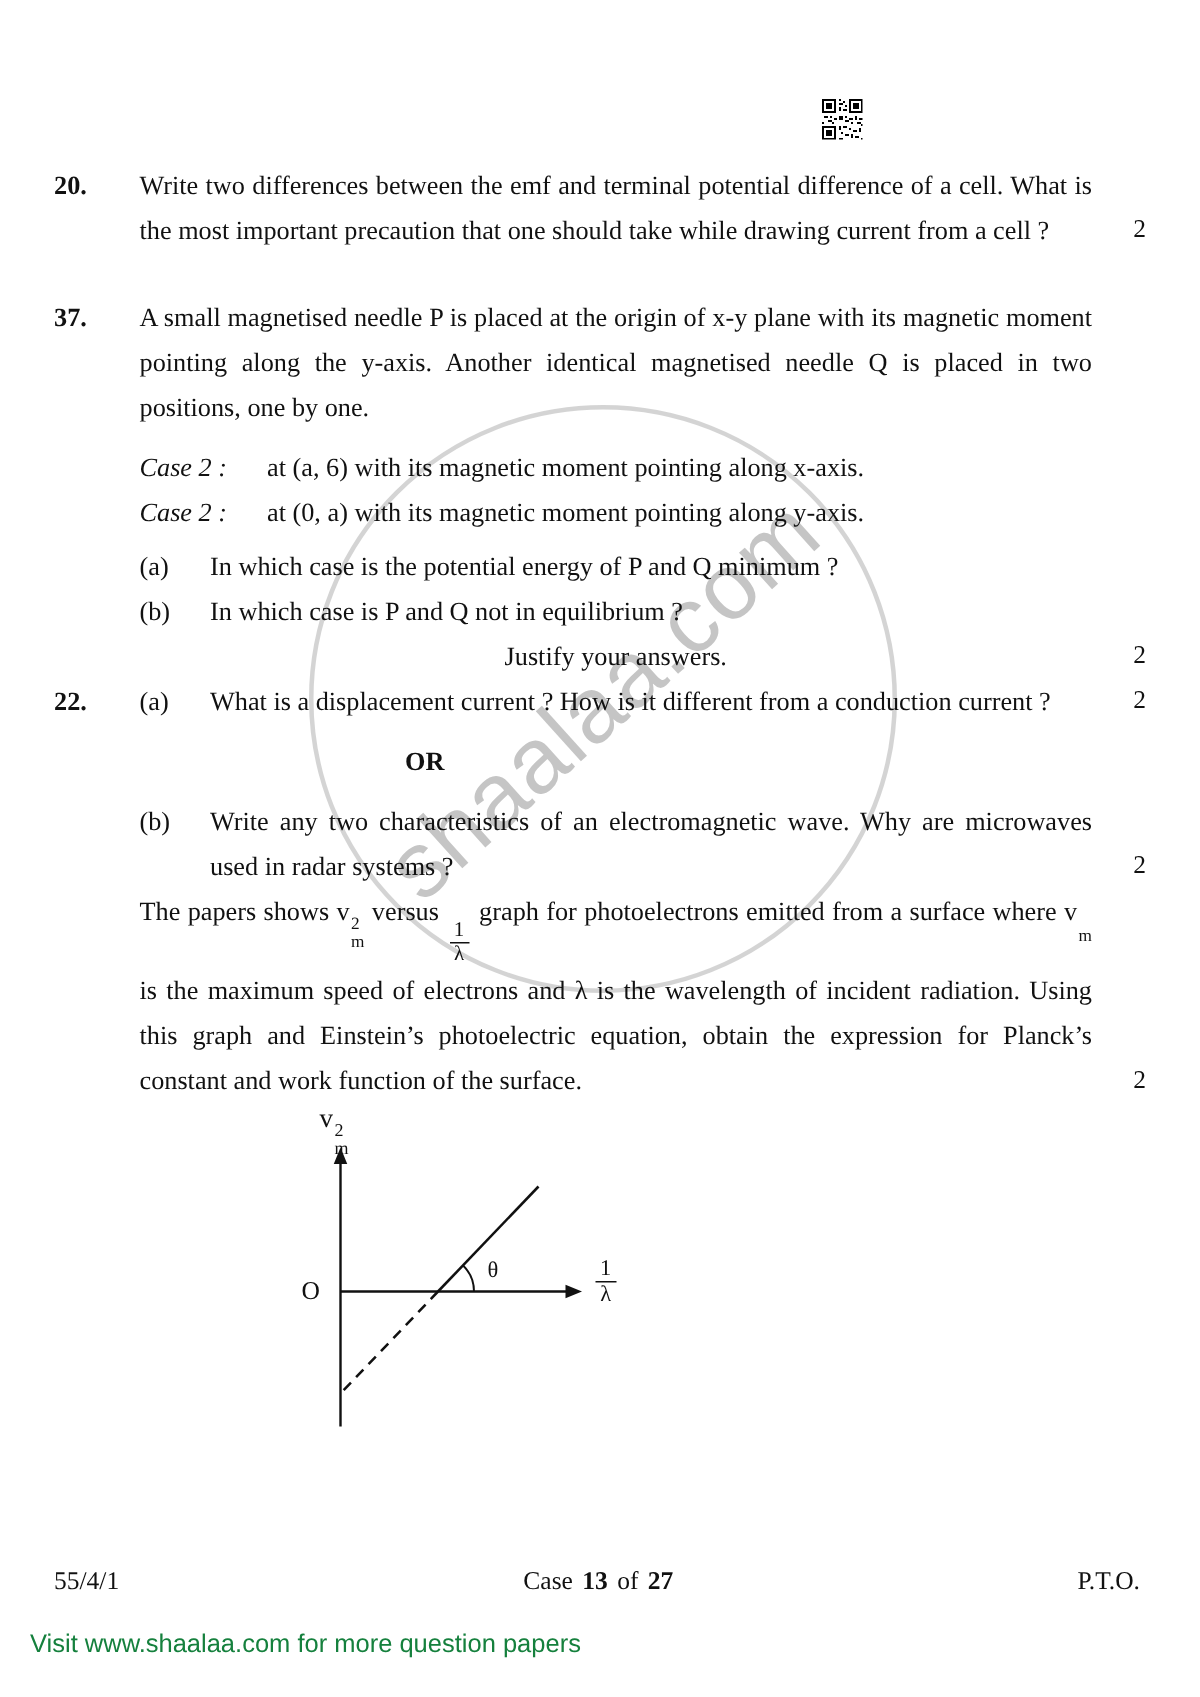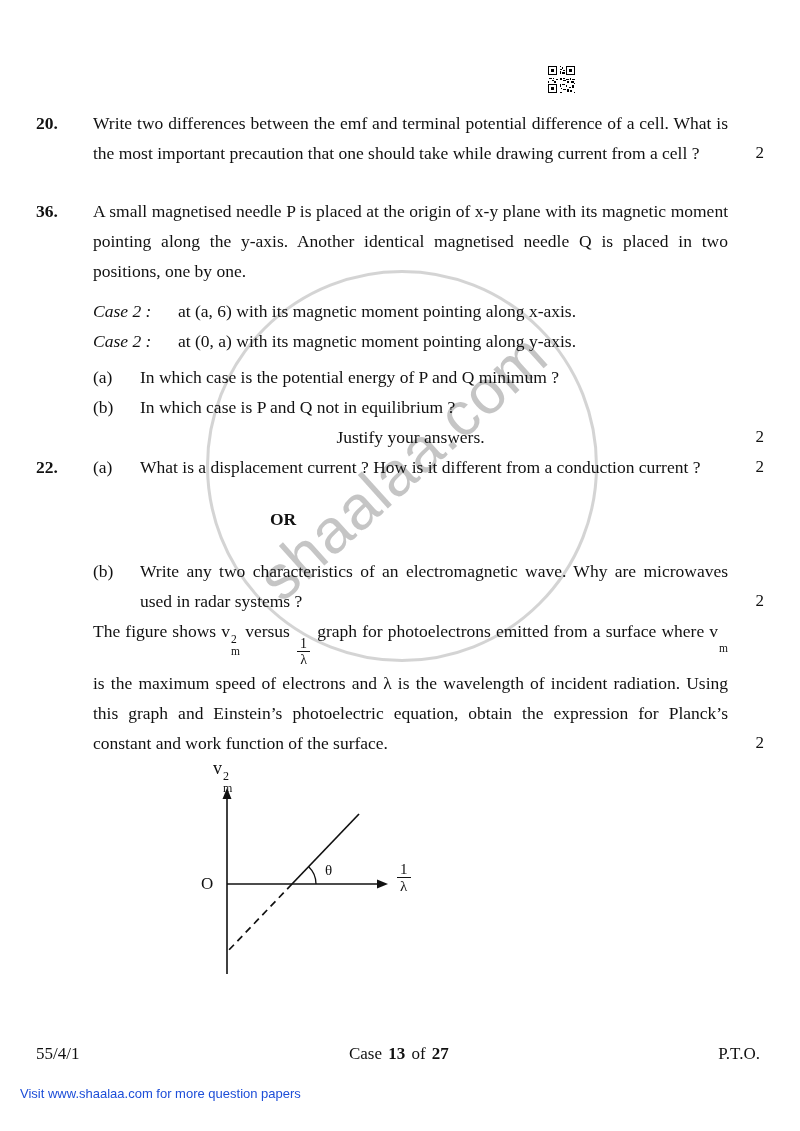--- a/index.html
+++ b/index.html
@@ -21,21 +21,21 @@
     font-family:"Liberation Sans", sans-serif;
     font-size:62px; color:rgba(150,150,150,.55); letter-spacing:1px; white-space:nowrap;
   }
 
   .content { position:relative; z-index:1; padding:108px 36px 0 36px; }
 
   .qr { position:absolute; left:548px; top:66px; z-index:1; }
 
   
   .q {
-    display:grid; grid-template-columns:57px 1fr 36px; row-gap:20px;
+    display:grid; grid-template-columns:57px 1fr 36px; row-gap:8px;
   }
   .q + .q, .gap-after { margin-bottom:0; }
   .qnum { font-weight:bold; font-size:17.5px; line-height:30px; grid-column:1; }
   .qbody { font-size:17.5px; line-height:30px; text-align:justify; grid-column:2; }
   .qmarks {
     grid-column:3; align-self:end; text-align:right;
     font-size:17px; line-height:30px;
   }
 
   .m-b-20 { margin-bottom:28px; }
@@ -78,21 +78,21 @@
   .footer {
     position:absolute; left:36px; right:40px; top:1044px; z-index:1;
     display:flex; justify-content:space-between; align-items:flex-end;
     font-size:17px;
   }
   .footer b { font-weight:bold; }
   .footer-center span, .footer-center b { padding:0 1px; }
 
   .bottom-note {
     position:absolute; left:20px; top:1086px; z-index:1;
-    font-family:"Liberation Sans", sans-serif; font-size:13px; color:#1d4ed8;
+    font-family:"Liberation Sans", sans-serif; font-size:17px; color:#15803d;
   }
 </style>
 </head>
 <body>
 
 <div class="page">
 
   <div class="watermark">
     <span class="wm-text">shaalaa.com</span>
   </div>
@@ -146,21 +146,21 @@
 
   <div class="content">
 
     <div class="q m-b-20">
       <div class="qnum">20.</div>
       <div class="qbody">Write two differences between the emf and terminal potential difference of a cell. What is the most important precaution that one should take while drawing current from a cell ?</div>
       <div class="qmarks">2</div>
     </div>
 
     <div class="q m-b-21">
-      <div class="qnum">36.</div>
+      <div class="qnum">37.</div>
       <div class="qbody">
         <div class="intro">A small magnetised needle P is placed at the origin of x-y plane with its magnetic moment pointing along the y-axis. Another identical magnetised needle Q is placed in two positions, one by one.</div>
         <div class="case-block">
           <div class="case-row">
             <span class="case-label">Case 2 :</span>
             <span>at (a, 6) with its magnetic moment pointing along x-axis.</span>
           </div>
           <div class="case-row">
             <span class="case-label">Case 2 :</span>
             <span>at (0, a) with its magnetic moment pointing along y-axis.</span>
@@ -195,21 +195,21 @@
         <div class="part-row">
           <span class="part-label">(b)</span>
           <span style="text-align:justify">Write any two characteristics of an electromagnetic wave. Why are microwaves used in radar systems ?</span>
         </div>
       </div>
       <div class="qmarks">2</div>
     </div>
 
     <div class="q">
       <div class="qbody">
-        <span>The figure shows</span>
+        <span>The papers shows</span>
         <span class="vm"><span>v</span><span class="vstack">
               <span>2</span>
               <span>m</span>
             </span></span>
         <span>versus</span>
         <span class="frac">
             <span class="fnum">1</span>
             <span>λ</span>
           </span>
         <span>graph for photoelectrons emitted from a surface where</span>

